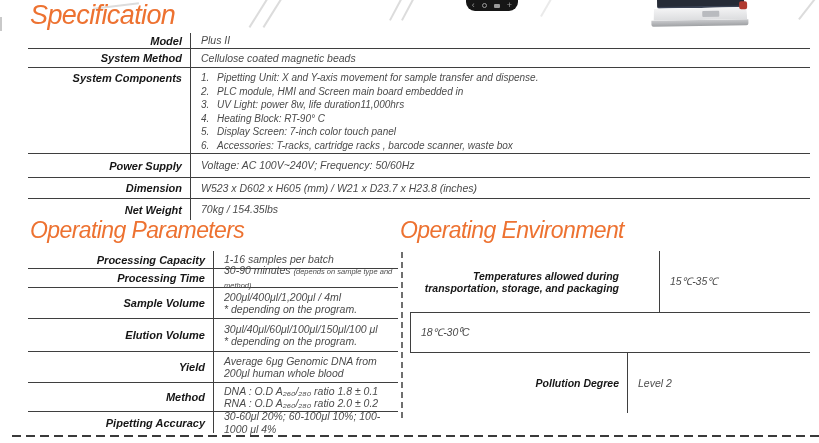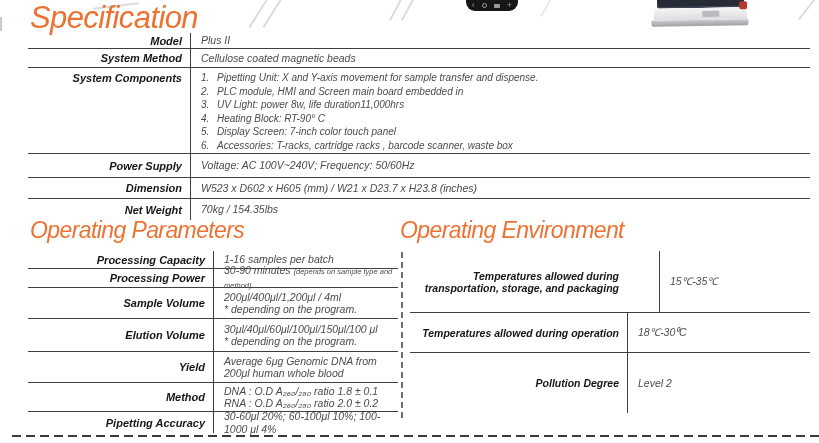--- a/index.html
+++ b/index.html
@@ -6,21 +6,21 @@
   body { background:#ffffff; }
   .page {
     position:relative; width:819px; height:443px; background:#ffffff;
     overflow:hidden; font-family:"Liberation Sans", sans-serif;
   }
   
   .sec-heading {
     position:absolute; font-style:italic; font-weight:400;
     color:#ED7231; letter-spacing:-0.6px; white-space:nowrap;
   }
-  .h-spec { left:30px; top:0px;  font-size:31px; }
+  .h-spec { left:30px; top:0px;  font-size:27px; }
   .h-par  { left:30px; top:217px; font-size:23px; }
   .h-env  { left:400px; top:217px; font-size:23px; }
 
   
   .tbl { position:absolute; }
   .t-row { display:flex; border-bottom:1px solid #3f3f3f; }
   .t-row.last { border-bottom:none; }
   .t-lab {
     display:flex; justify-content:flex-end; align-items:center;
     text-align:right; padding-right:8px; font-weight:700; font-style:italic;
@@ -185,21 +185,21 @@
   <div class="sec-heading h-par">Operating Parameters</div>
 
   <div class="tbl params">
     <div class="t-row" style="height:18px;">
       <div class="t-lab">Processing Capacity</div>
       <div class="t-val">
         <div><span>1-16 samples per batch</span></div>
       </div>
     </div>
     <div class="t-row" style="height:19px;">
-      <div class="t-lab">Processing Power</div>
+      <div class="t-lab">Processing Time</div>
       <div class="t-val">
         <div><span>30-90 minutes</span> <span class="note">(depends on sample type and method)</span></div>
       </div>
     </div>
     <div class="t-row" style="height:31px;">
       <div class="t-lab">Sample Volume</div>
       <div class="t-val">
         <div>200μl/400μl/1,200μl / 4ml</div>
         <div>* depending on the program.</div>
       </div>
@@ -241,21 +241,20 @@
     <div class="t-row" style="height:62px;gap:32px;">
       <div class="t-lab">
         <div>
           <div>Temperatures allowed during</div>
           <div>transportation, storage, and packaging</div>
         </div>
       </div>
       <div class="t-val">15℃-35℃</div>
     </div>
     <div class="t-row" style="height:40px;">
-      <div class="t-lab">Temperatures allowed during operation</div>
       <div class="t-val">18℃-30⁰C</div>
     </div>
     <div class="t-row last" style="height:60px;">
       <div class="t-lab">Pollution Degree</div>
       <div class="t-val">Level 2</div>
     </div>
   </div>
 
   <div class="bottom-dash"></div>
 

